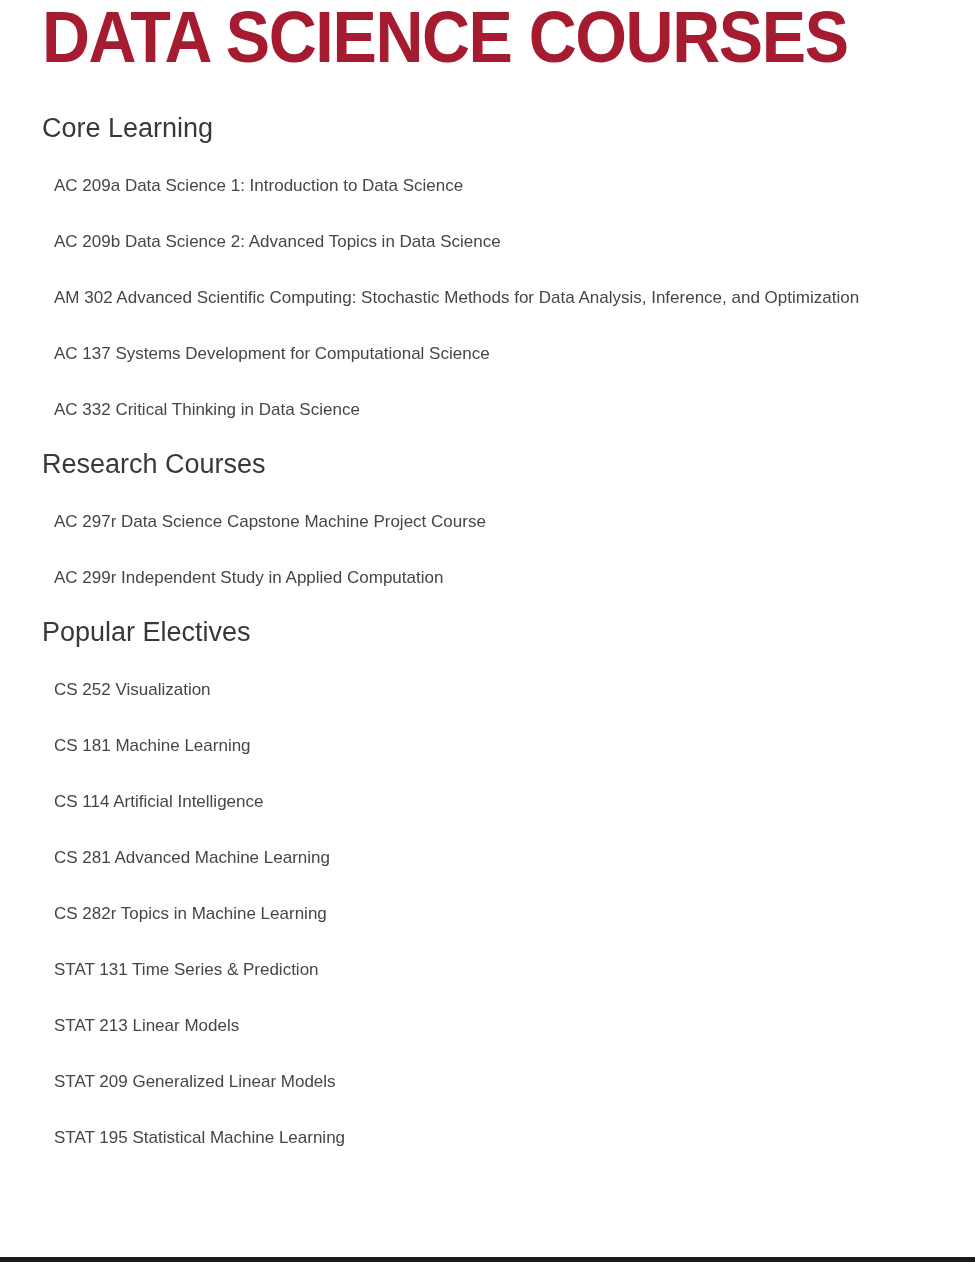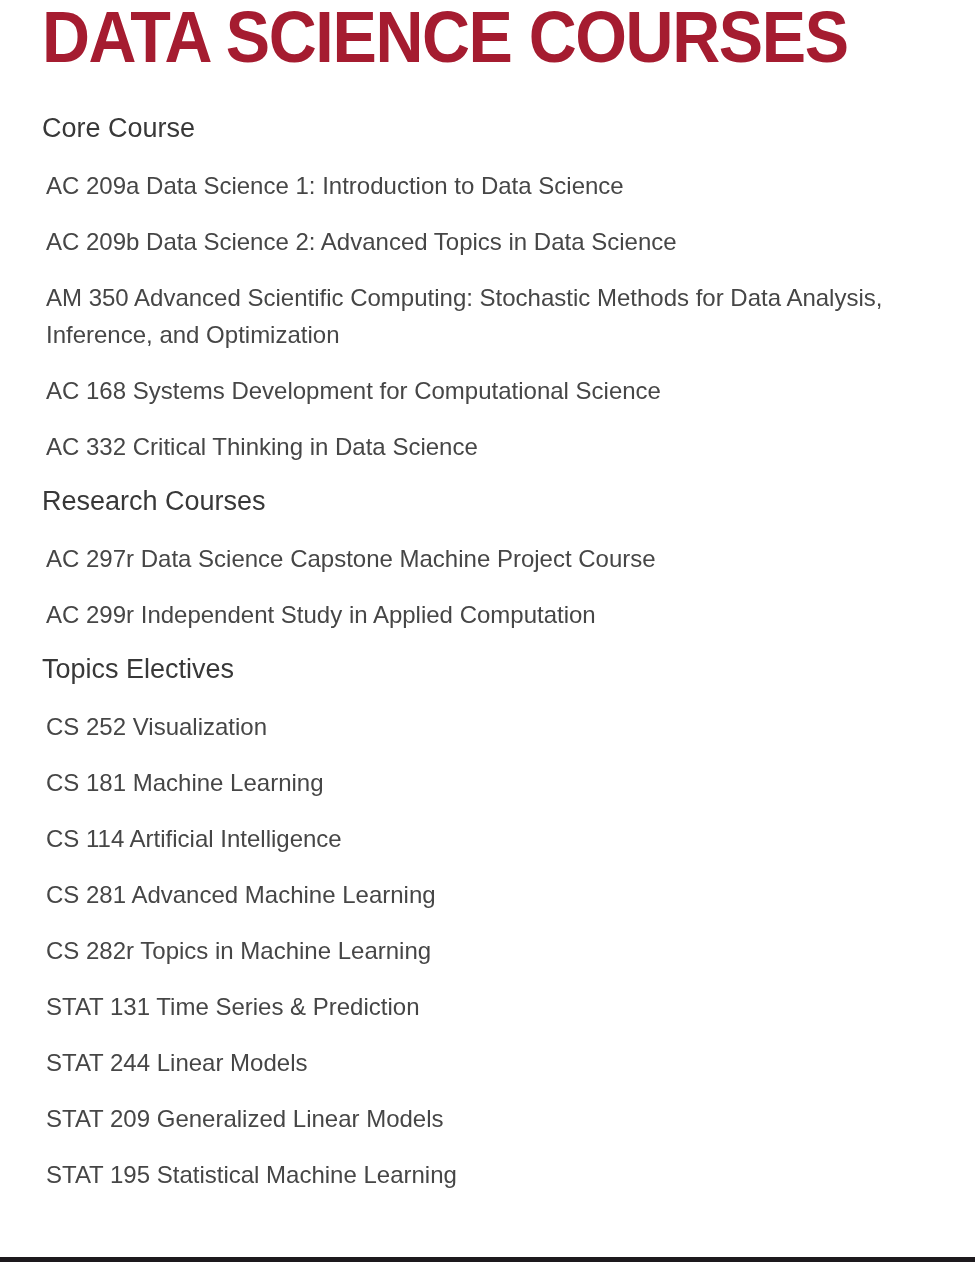--- a/index.html
+++ b/index.html
@@ -29,22 +29,22 @@
     transform-origin: 0 0;
   }
   h2.section-heading {
     margin: 4px 0 22px 0;
     font-size: 27px;
     font-weight: 400;
     line-height: 34px;
     color: #383838;
   }
   p.course {
-    margin: 0 0 19px 4px;
-    font-size: 24px;
+    margin: 0 0 19px 12px;
+    font-size: 17px;
     font-weight: 400;
     line-height: 37px;
     color: #464646;
     max-width: 910px;
   }
   .bottom-bar {
     position: absolute;
     left: 0;
     right: 0;
     bottom: 0;
@@ -53,42 +53,42 @@
   }
 </style>
 </head>
 <body>
 
 <main>
 
   <h1 class="page-title" style="color: rgb(165, 28, 48);">DATA SCIENCE COURSES</h1>
 
   <section>
-    <h2 class="section-heading">Core Course</h2>
+    <h2 class="section-heading">Core Learning</h2>
     <p class="course">AC 209a Data Science 1: Introduction to Data Science</p>
     <p class="course">AC 209b Data Science 2: Advanced Topics in Data Science</p>
-    <p class="course">AM 350 Advanced Scientific Computing: Stochastic Methods for Data Analysis, Inference, and Optimization</p>
-    <p class="course">AC 168 Systems Development for Computational Science</p>
+    <p class="course">AM 302 Advanced Scientific Computing: Stochastic Methods for Data Analysis, Inference, and Optimization</p>
+    <p class="course">AC 137 Systems Development for Computational Science</p>
     <p class="course">AC 332 Critical Thinking in Data Science</p>
   </section>
 
   <section>
     <h2 class="section-heading">Research Courses</h2>
     <p class="course">AC 297r Data Science Capstone Machine Project Course</p>
     <p class="course">AC 299r Independent Study in Applied Computation</p>
   </section>
 
   <section>
-    <h2 class="section-heading">Topics Electives</h2>
+    <h2 class="section-heading">Popular Electives</h2>
     <p class="course">CS 252 Visualization</p>
     <p class="course">CS 181 Machine Learning</p>
     <p class="course">CS 114 Artificial Intelligence</p>
     <p class="course">CS 281 Advanced Machine Learning</p>
     <p class="course">CS 282r Topics in Machine Learning</p>
     <p class="course">STAT 131 Time Series &amp; Prediction</p>
-    <p class="course">STAT 244 Linear Models</p>
+    <p class="course">STAT 213 Linear Models</p>
     <p class="course">STAT 209 Generalized Linear Models</p>
     <p class="course">STAT 195 Statistical Machine Learning</p>
   </section>
 
 </main>
 
 <div class="bottom-bar" style="background: rgb(29, 25, 29);"></div>
 
 </body></html>

